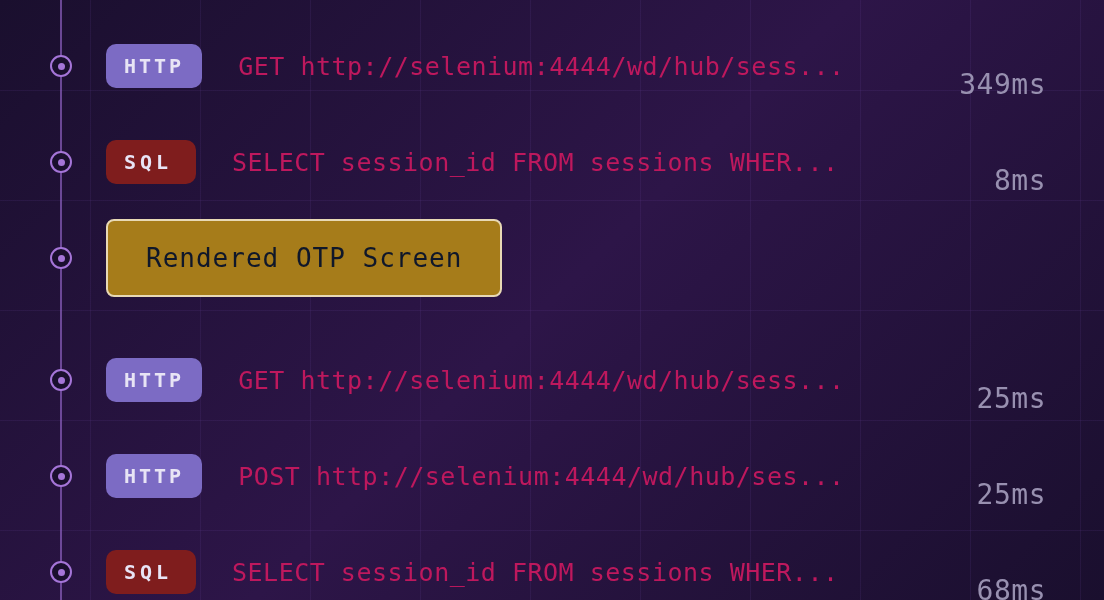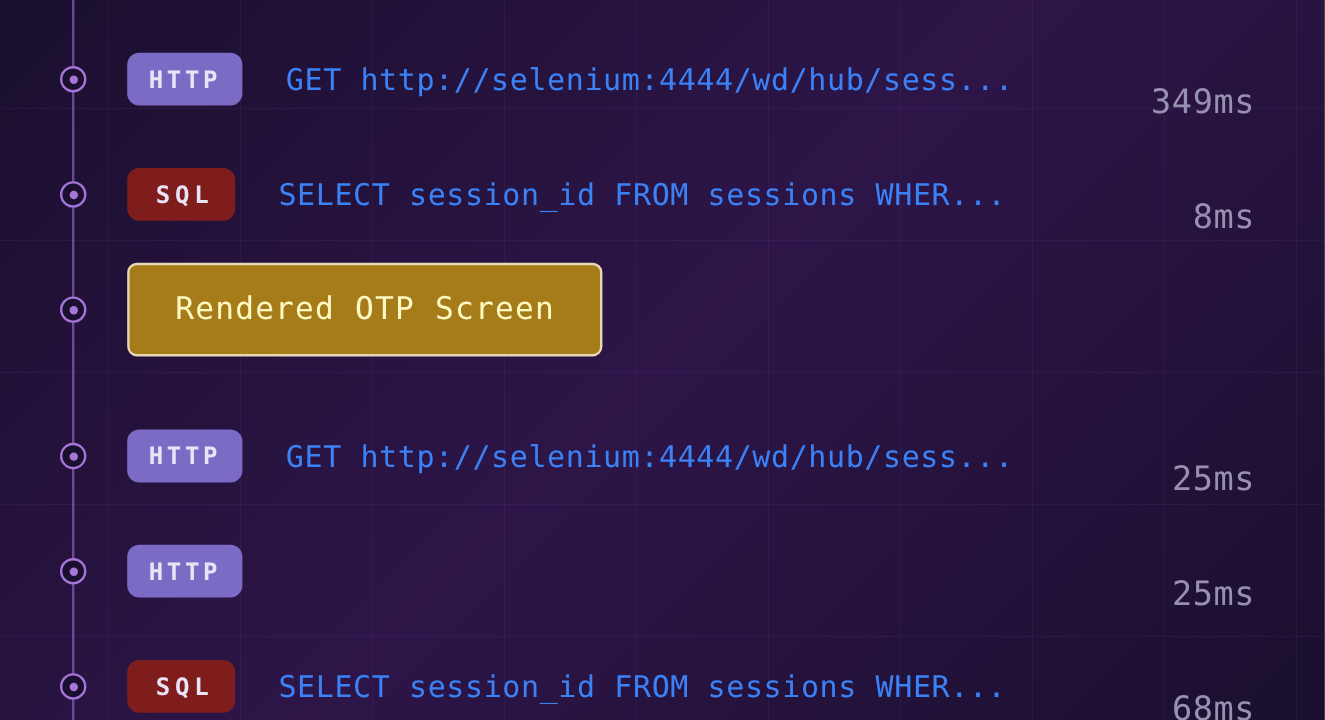--- a/index.html
+++ b/index.html
@@ -87,36 +87,36 @@
     .badge {
       margin-left: 34px;
       padding: 10px 18px;
       border-radius: 10px;
       font-size: 20px;
       font-weight: 700;
       letter-spacing: 3px;
       color: #e8e4f5;
       flex-shrink: 0;
       min-width: 90px;
-      text-align: right;
+      text-align: left;
     }
     
     .badge-http {
       background: #7c6bc4;
     }
     
     .badge-sql {
       background: #7f1d1d;
       letter-spacing: 4px;
     }
     
     .description {
       margin-left: 36px;
       font-size: 25px;
-      color: #3b82f6;
+      color: #be185d;
       letter-spacing: 0.5px;
       flex: 1;
       white-space: nowrap;
       overflow: hidden;
     }
     
     .timing {
       margin-left: auto;
       font-size: 28px;
       color: #9890b0;
@@ -125,21 +125,21 @@
       margin-top: 36px;
     }
     
     .event-badge {
       margin-left: 34px;
       padding: 22px 38px;
       background: #a67c1a;
       border: 2px solid #e8d9b5;
       border-radius: 8px;
       font-size: 26px;
-      color: #fef9c3;
+      color: #0f172a;
       letter-spacing: 1px;
     }
   </style>
 </head>
 <body>
 
 <div class="timeline-container">
   <div class="timeline-line"></div>
 
   <div class="timeline-row">
@@ -174,20 +174,21 @@
     <div class="badge badge-http">HTTP</div>
     <div class="description">GET http://selenium:4444/wd/hub/sess...</div>
     <div class="timing">25ms</div>
   </div>
 
   <div class="timeline-row">
     <div class="timeline-dot">
       <div class="timeline-dot-inner"></div>
     </div>
     <div class="badge badge-http">HTTP</div>
+    <div class="description">POST http://selenium:4444/wd/hub/ses...</div>
     <div class="timing">25ms</div>
   </div>
 
   <div class="timeline-row">
     <div class="timeline-dot">
       <div class="timeline-dot-inner"></div>
     </div>
     <div class="badge badge-sql">SQL</div>
     <div class="description">SELECT session_id FROM sessions WHER...</div>
     <div class="timing">68ms</div>

